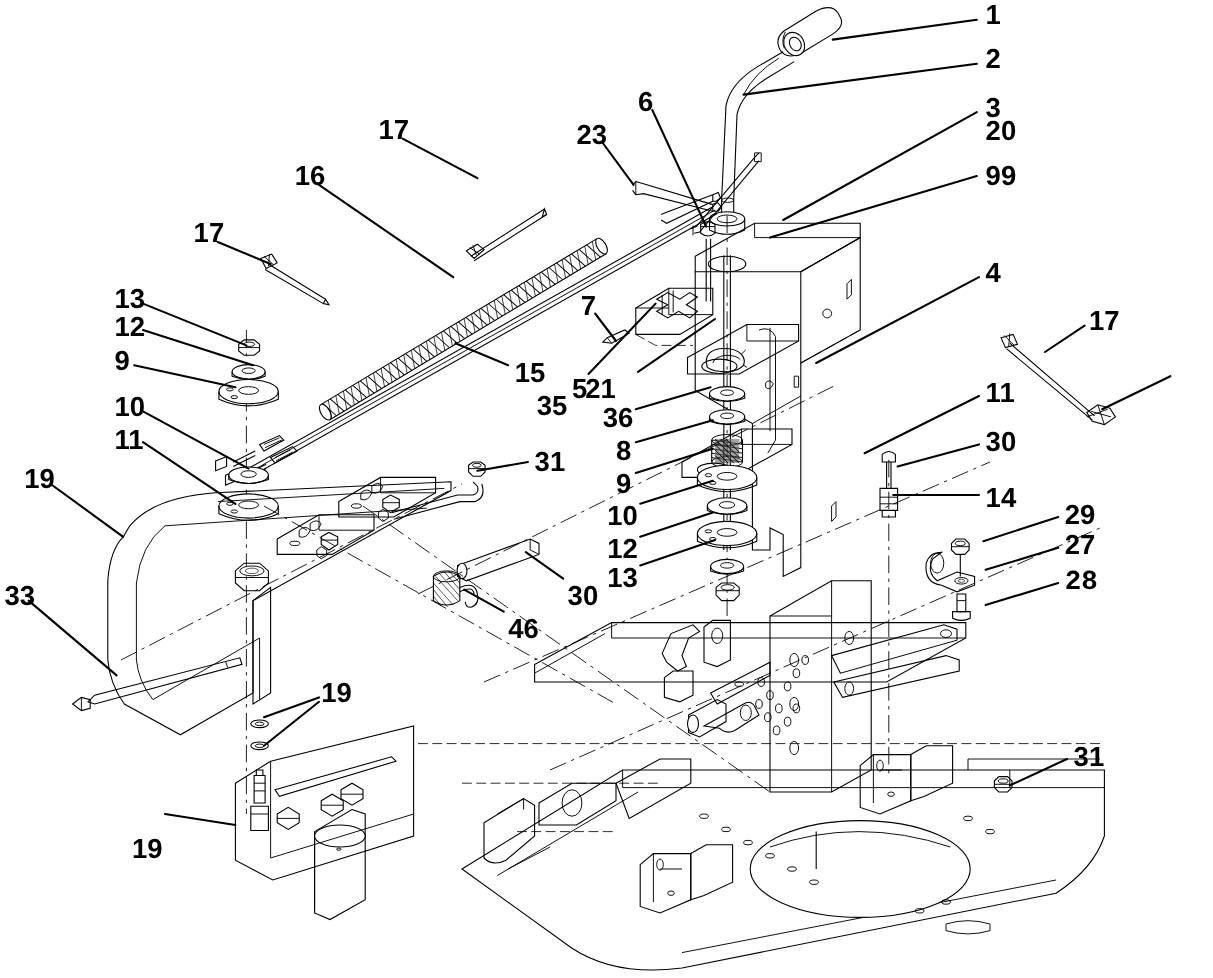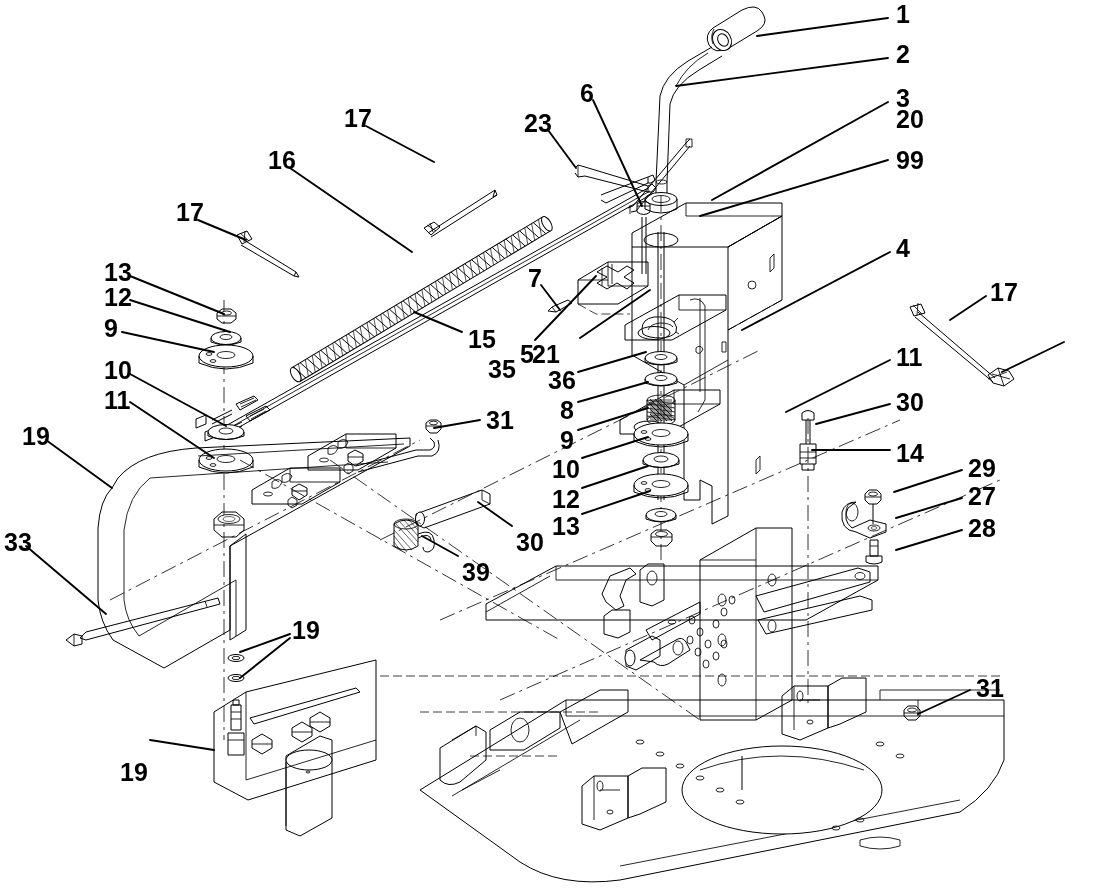--- a/index.html
+++ b/index.html
@@ -544,26 +544,26 @@
       <div class="callout" style="left: 560px; top: 398px;">8</div>
       <div class="callout" style="left: 560px; top: 428px;">9</div>
       <div class="callout" style="left: 552px; top: 457px;">10</div>
       <div class="callout" style="left: 552px; top: 487px;">12</div>
       <div class="callout" style="left: 552px; top: 514px;">13</div>
       <div class="callout" style="left: 896px; top: 345px;">11</div>
       <div class="callout" style="left: 896px; top: 390px;">30</div>
       <div class="callout" style="left: 896px; top: 441px;">14</div>
       <div class="callout" style="left: 968px; top: 456px;">29</div>
       <div class="callout" style="left: 968px; top: 484px;">27</div>
-      <div class="callout" style="left: 968px; top: 516px;">28</div>
+      <div class="callout" style="left: 968px; top: 516px; font-family: Liberation Mono, monospace;">28</div>
       <div class="callout" style="left: 990px; top: 280px;">17</div>
       <div class="callout" style="left: 1104px; top: 326px;">26</div>
       <div class="callout" style="left: 486px; top: 408px;">31</div>
       <div class="callout" style="left: 22px; top: 424px;">19</div>
       <div class="callout" style="left: 516px; top: 530px;">30</div>
-      <div class="callout" style="left: 462px; top: 560px;">39</div>
+      <div class="callout" style="left: 462px; top: 560px;">46</div>
       <div class="callout" style="left: 4px; top: 530px;">33</div>
       <div class="callout" style="left: 292px; top: 618px;">19</div>
       <div class="callout" style="left: 120px; top: 728px; margin-top: 32px;">19</div>
       <div class="callout" style="left: 976px; top: 676px;">31</div>
     </div>
 
 </div>
 
 </body></html>

